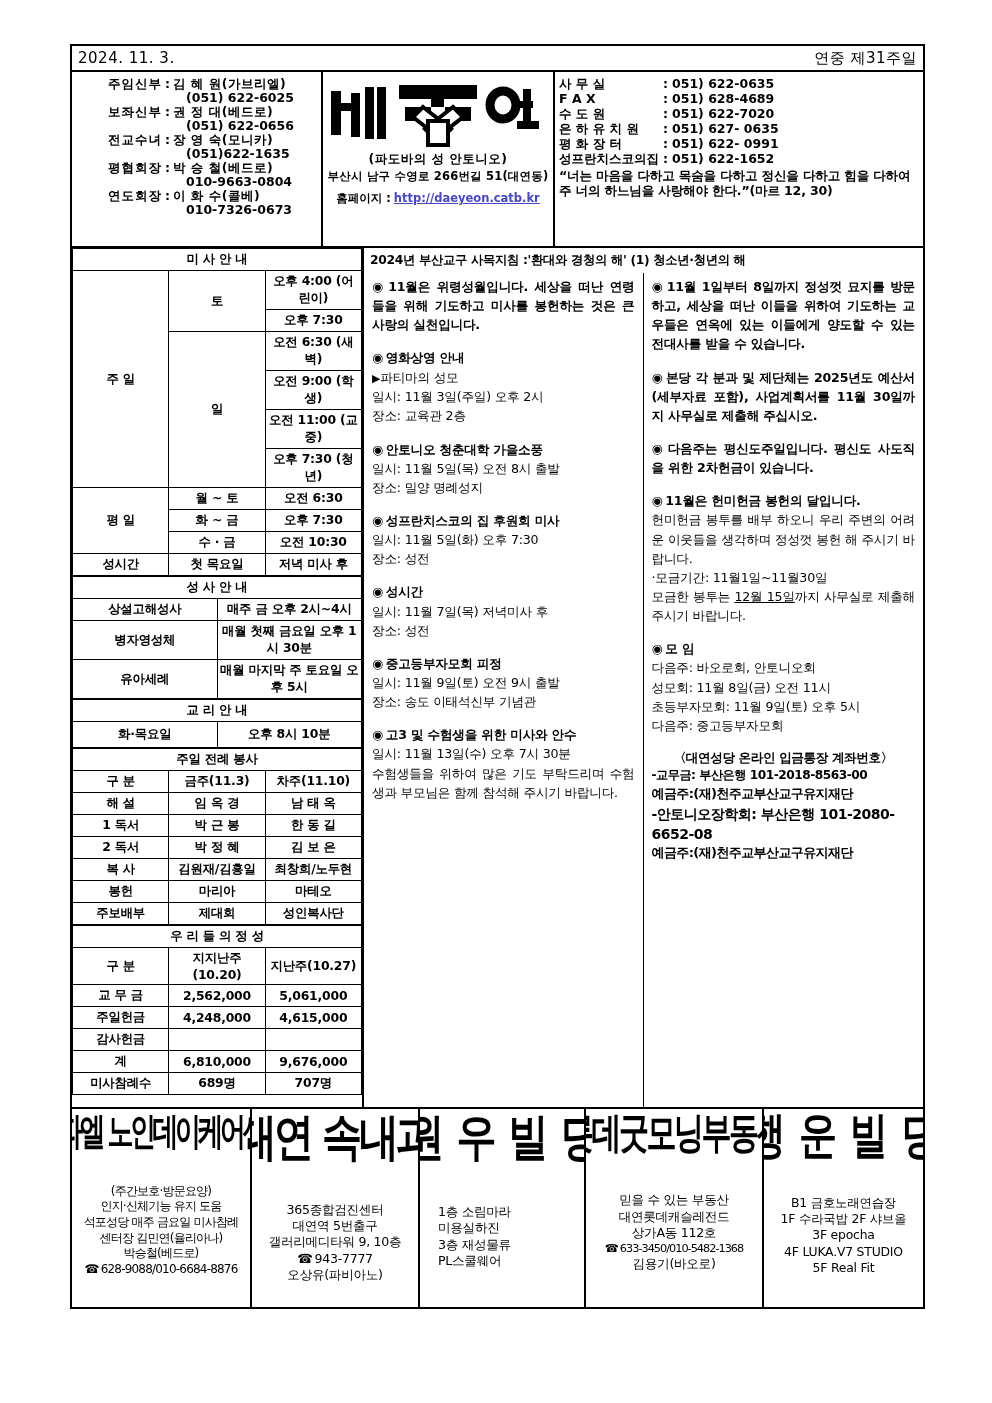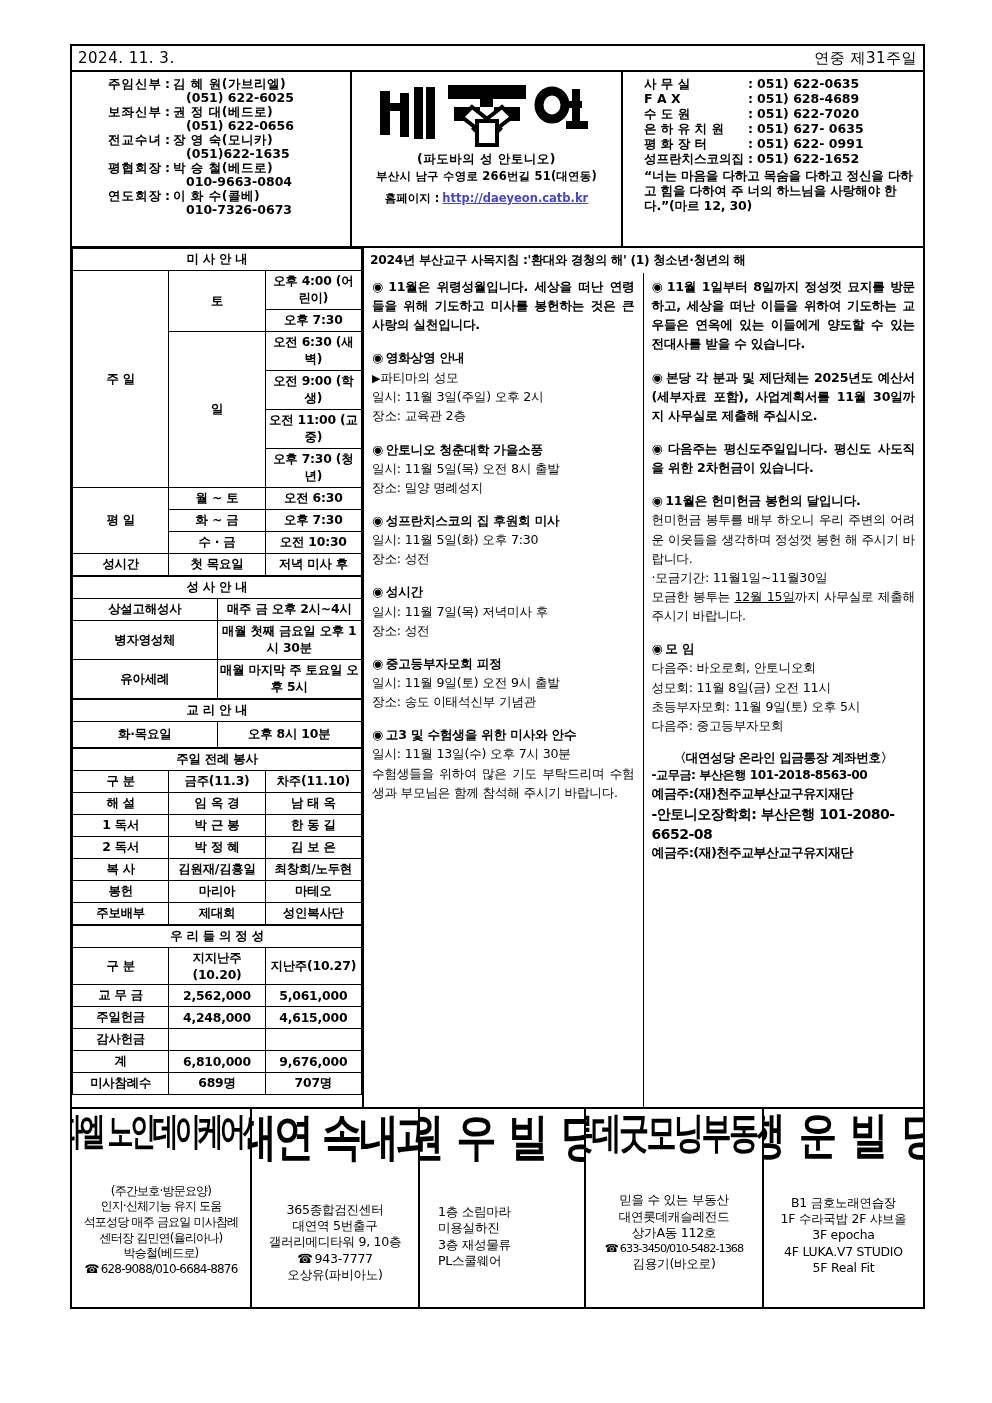--- a/index.html
+++ b/index.html
@@ -40,21 +40,21 @@
   .titlebar .sunday { font-weight: 400; }
 
   
   .masthead {
     display: flex;
     border-bottom: 2px solid #000;
     height: 176px;
     flex: 0 0 auto;
   }
   .mh-left {
-    width: 280px;
+    width: 251px;
     border-right: 2px solid #000;
     padding: 5px 4px 2px 4px;
     display: flex;
     flex-direction: column;
     justify-content: flex-start;
   }
   .staff-row {
     display: flex;
     font-size: 12.5px;
     font-weight: bold;
@@ -71,39 +71,39 @@
   .staff-phone {
     font-size: 12.5px;
     font-weight: bold;
     text-align: left;
     padding-left: 110px;
     line-height: 1.12;
     white-space: nowrap;
   }
 
   .mh-center {
-    width: 271px;
+    width: 232px;
     border-right: 2px solid #000;
     display: flex;
     flex-direction: column;
     align-items: center;
     padding-top: 4px;
   }
   .logo-wrap { height: 74px; display:flex; align-items:center; justify-content:center; }
   .sub1 { font-size: 12.5px; font-weight: bold; letter-spacing: .5px; margin-top: 1px;}
   .sub2 { font-size: 11.5px; font-weight: bold; letter-spacing: .2px; margin-top: 1px;}
   .homepage {
     font-size: 11.5px; font-weight: bold; margin-top: 7px;
     display: flex; align-items: baseline; gap: 3px;
   }
   .homepage .url { color: #4646c8; text-decoration: underline; font-weight: bold; }
 
   .mh-right {
     flex: 1;
-    padding: 4px 3px 2px 21px;
+    padding: 4px 3px 2px 4px;
     display: flex;
     flex-direction: column;
   }
   .contact-row {
     display: flex;
     font-size: 12.5px;
     font-weight: bold;
     line-height: 1.2;
     white-space: nowrap;
   }

